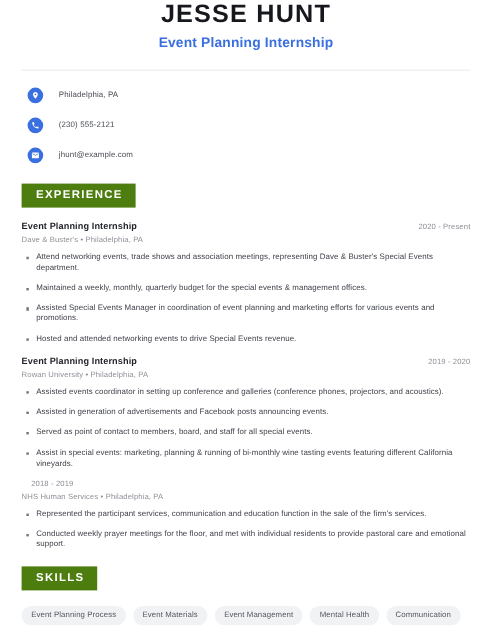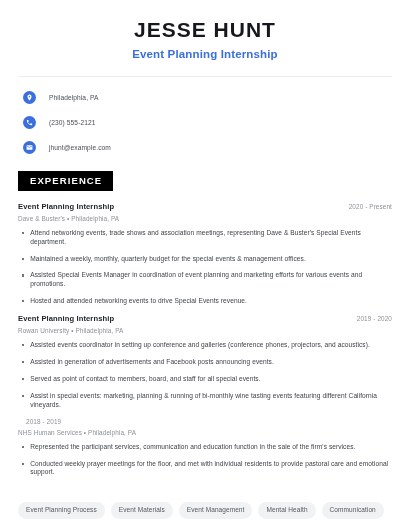--- a/index.html
+++ b/index.html
@@ -16,21 +16,20 @@
     width: 410px;
     height: 530px;
     background: #ffffff;
     padding: 0 18px;
     overflow: hidden;
     position: relative;
   }
 
   
   .header {
-    padding-top: 18px;
     text-align: center;
   }
   .full-name {
     font-size: 21px;
     font-weight: bold;
     letter-spacing: 1.0px;
     color: #16181d;
     line-height: 1.15;
   }
   .job-title {
@@ -74,21 +73,21 @@
     margin-left: 13px;
     font-size: 6.6px;
     color: #4a4d55;
     letter-spacing: 0.1px;
   }
 
   
   .section { margin-top: 12px; }
   .section-badge {
     display: inline-block;
-    background: #000000;
+    background: #4d7c0f;
     color: #ffffff;
     font-size: 9.5px;
     font-weight: bold;
     letter-spacing: 1.1px;
     padding: 4px 11px 4px 12px;
     line-height: 1.25;
   }
 
   .section-body { padding-top: 11px; }
 
@@ -275,20 +274,21 @@
             <span class="bullet-marker"></span>
             <span class="bullet-text">Conducted weekly prayer meetings for the floor, and met with individual residents to provide pastoral care and emotional support.</span>
           </div>
         </div>
       </div>
 
     </div>
   </div>
 
   <div class="section">
+    <span class="section-badge">SKILLS</span>
 
     <div class="section-body">
       <div class="chips">
         <span class="chip">Event Planning Process</span>
         <span class="chip">Event Materials</span>
         <span class="chip">Event Management</span>
         <span class="chip">Mental Health</span>
         <span class="chip">Communication</span>
 
       </div>

